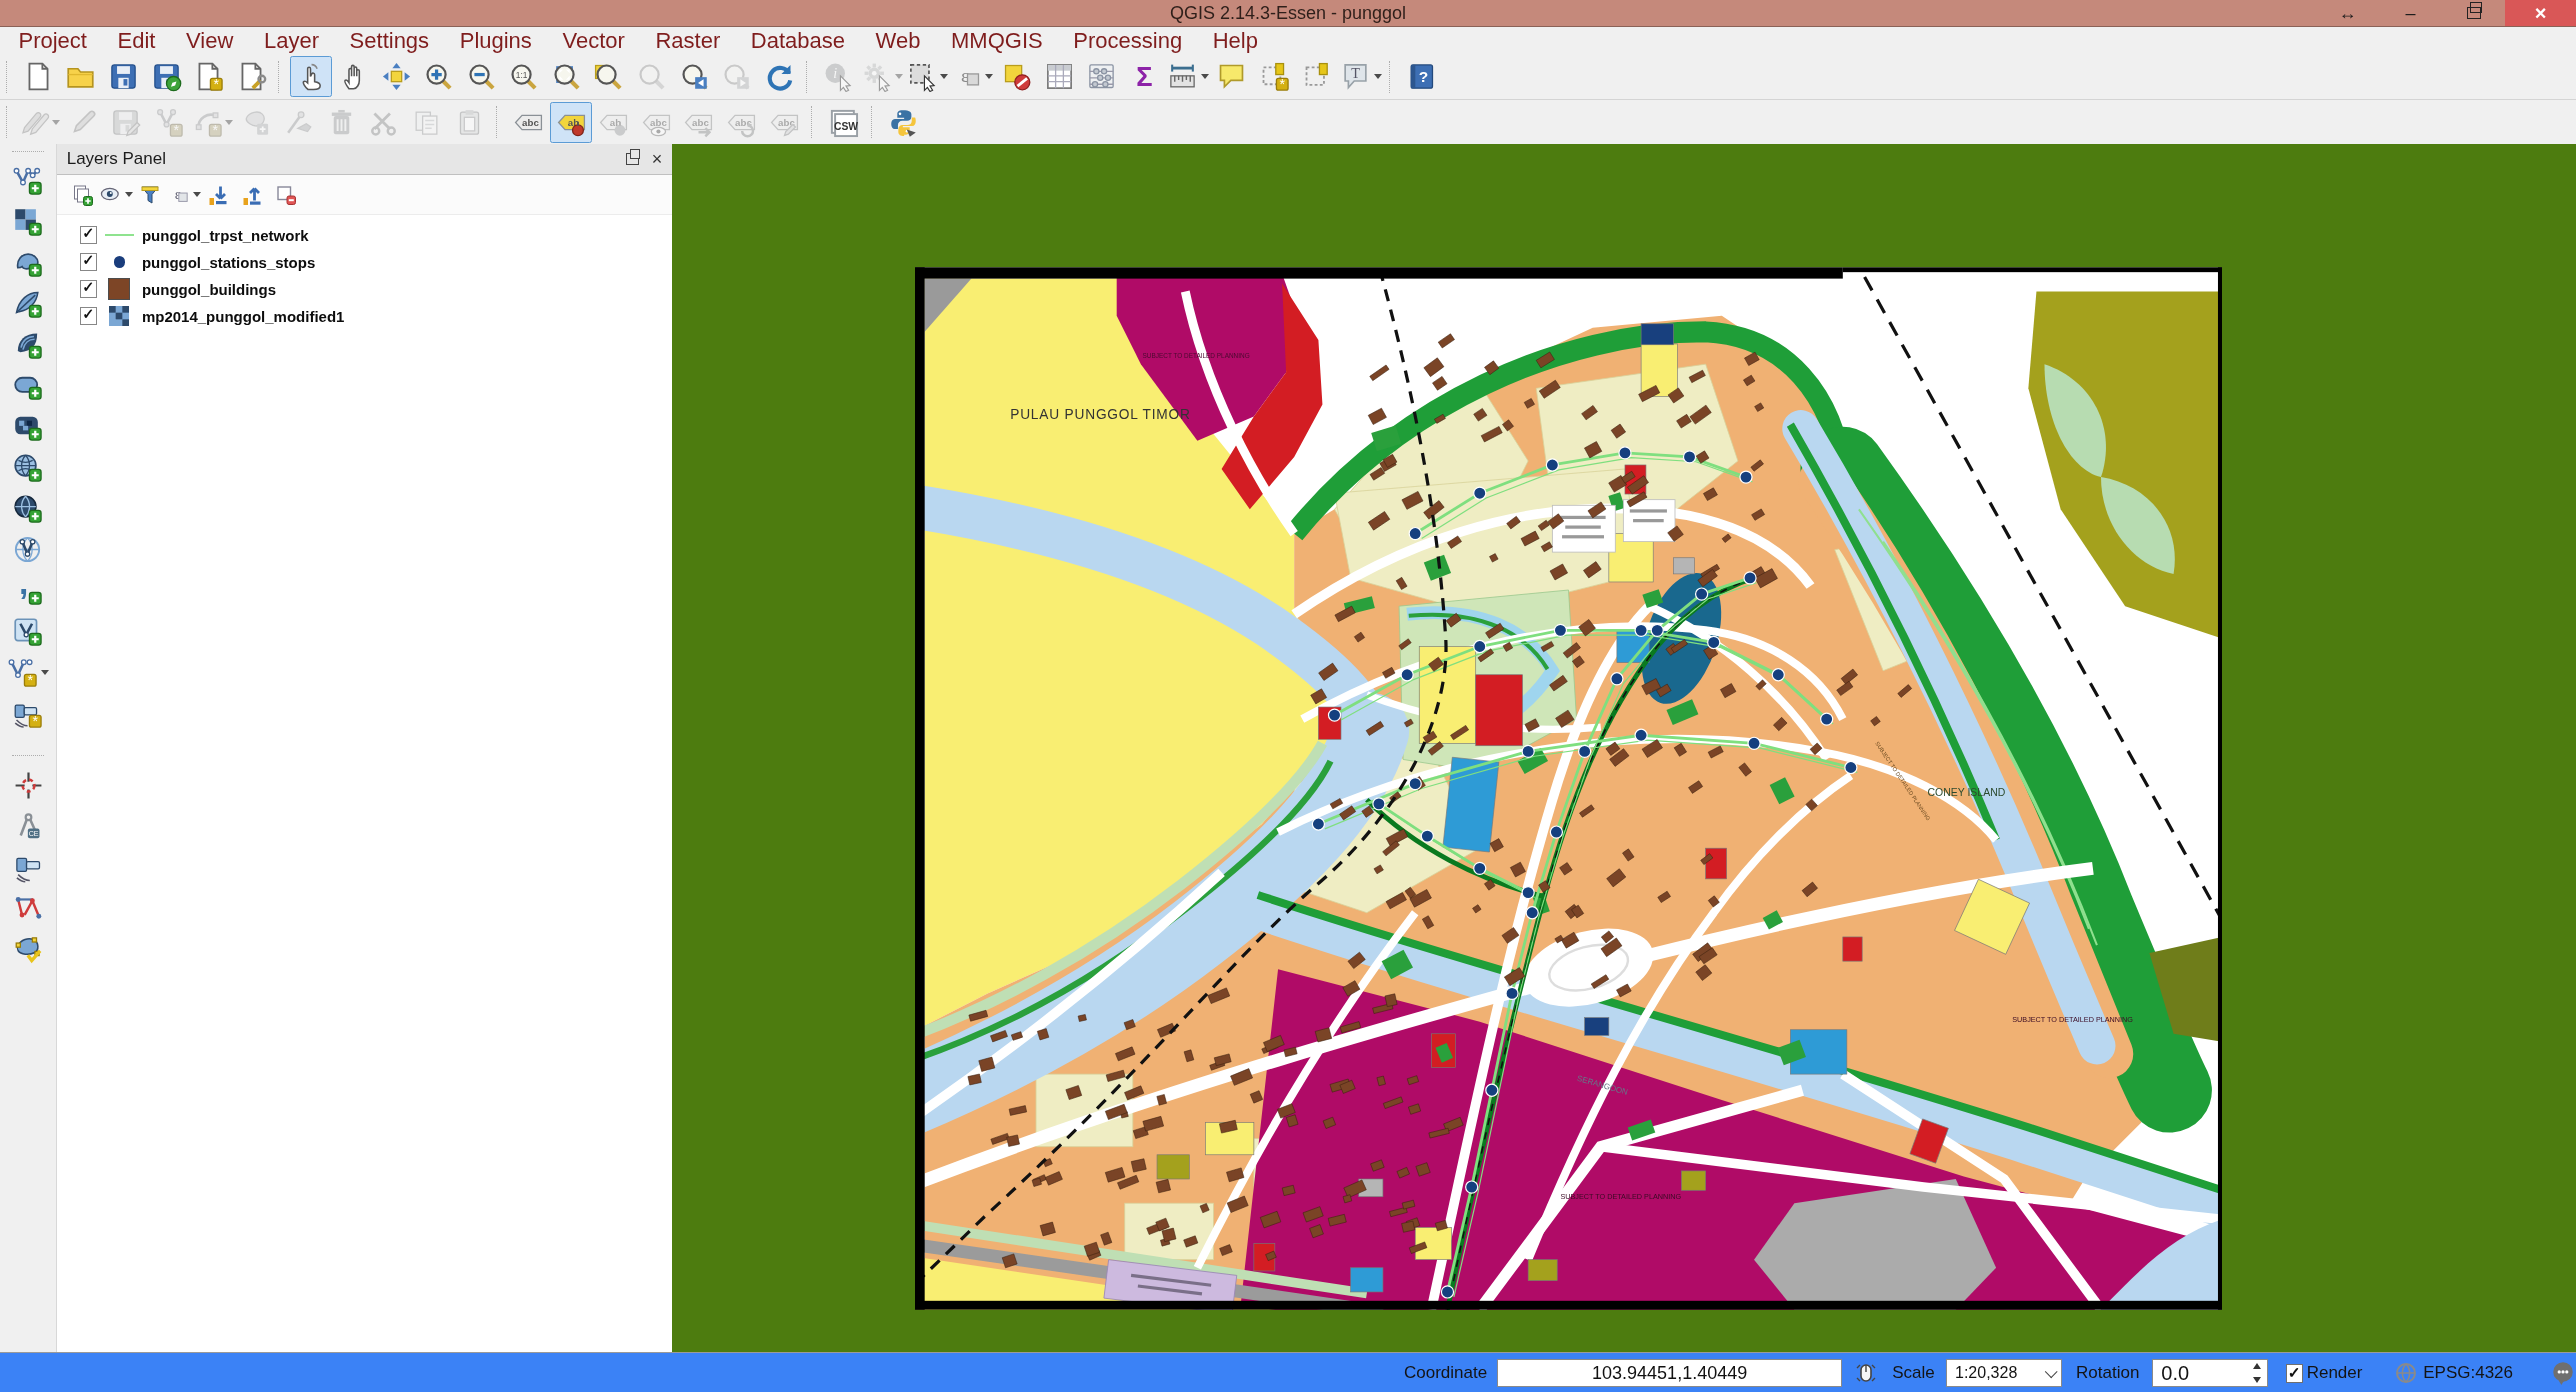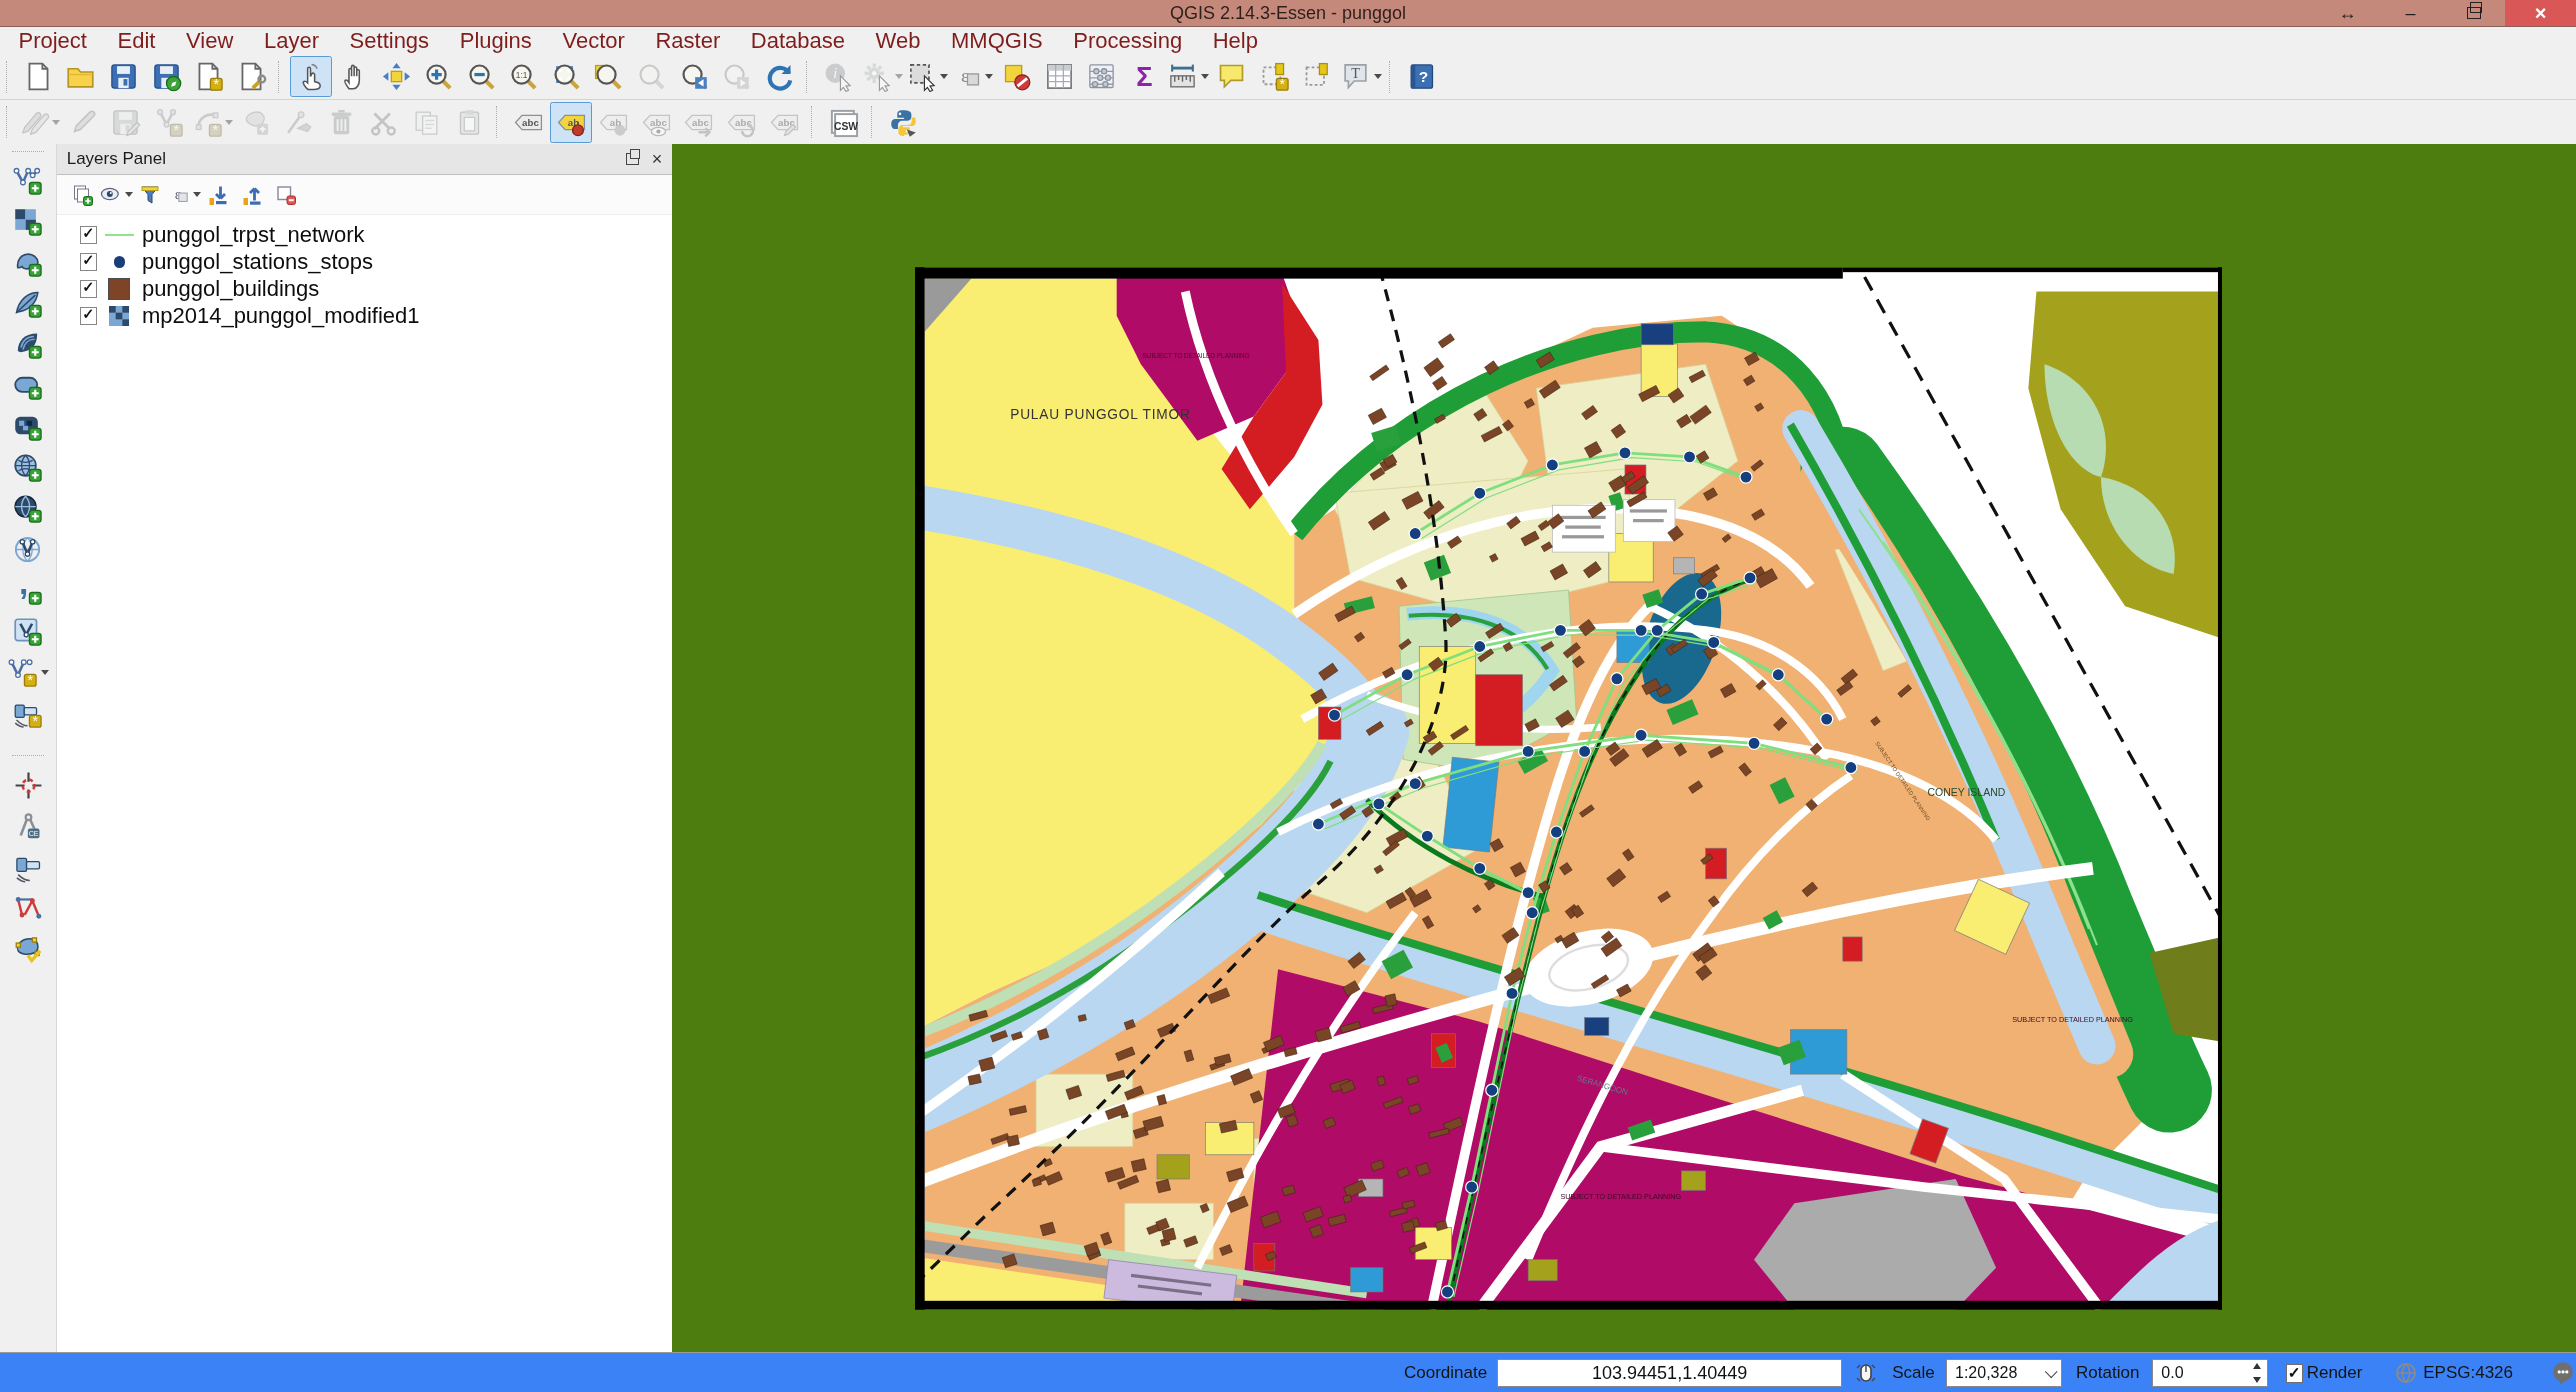--- a/index.html
+++ b/index.html
@@ -51,37 +51,37 @@
                border-bottom:0.8px solid #ececec}
   .ptbtn{width:34px;height:34px;display:flex;align-items:center;justify-content:center}
   .layers{padding-top:6.5px}
   .layer-row{display:flex;align-items:center;height:27px;padding-left:22.6px;background:#fff}
   .cb{width:15.3px;height:15.3px;border:0.8px solid #878787;background:#fff;font-size:14.5px;
       line-height:13.7px;text-align:center;color:#111;font-weight:bold;flex:none}
   .sym{flex:none;display:flex;align-items:center;justify-content:center;width:45px}
   .sym-line{width:29px;height:2.4px}
   .sym-dot{width:11.3px;height:11.3px;border-radius:50%}
   .sym-square{width:20px;height:20px;border:0.8px solid #4d4d4d}
-  .layer-label{font-size:22px;font-weight:normal;color:#0d0d0d;white-space:nowrap}
+  .layer-label{font-size:15px;font-weight:bold;color:#0d0d0d;white-space:nowrap}
   
   .canvas{position:absolute;left:672px;top:144px;right:0;bottom:40px;background:#4d7c0f}
   #map{position:absolute;left:243px;top:123px}
   
   .statusbar{position:absolute;left:0;bottom:0;width:100%;height:40px;background:#3b82f6;
              border-top:0.8px solid #9a9a9a;display:flex;align-items:center;font-size:17px;color:#141414}
   .sb-label{margin-left:14.5px;white-space:nowrap}
   .sb-input{height:26px;background:#fff;border:0.8px solid #8a8a8a;display:flex;align-items:center;
             justify-content:center;font-size:18px;color:#111}
   #coordInput{width:394px;margin-left:9.7px}
   .sb-combo{width:121px;height:26px;margin-left:11.3px;background:#fff;border:0.8px solid #8a8a8a;
             display:flex;align-items:center;font-size:16px;padding-left:8px;position:relative}
   .sb-combo .chev{margin-left:auto;margin-right:6.5px;width:8px;height:8px;border-right:1.6px solid #444;
                   border-bottom:1.6px solid #444;transform:rotate(45deg) translateY(-2.4px)}
   .sb-spin{width:121px;height:26px;margin-left:13px;background:#fff;border:0.8px solid #8a8a8a;
-           display:flex;align-items:center;font-size:16px;padding-left:8px;position:relative}
+           display:flex;align-items:center;font-size:20px;padding-left:8px;position:relative}
   .spin-arrows{position:absolute;right:1.6px;top:0.8px;bottom:0.8px;width:16px;display:flex;
                flex-direction:column;justify-content:space-between;padding:2.4px 0}
   .spin-up{width:0;height:0;border-left:4.8px solid transparent;border-right:4.8px solid transparent;
            border-bottom:6.5px solid #333;margin:0 auto}
   .spin-dn{width:0;height:0;border-left:4.8px solid transparent;border-right:4.8px solid transparent;
            border-top:6.5px solid #333;margin:0 auto}
   .sb-cb{width:17px;height:17px;border:0.8px solid #6f6f6f;background:#fff;margin-left:18px;
          font-size:15.3px;line-height:15.3px;text-align:center;font-weight:bold;color:#111}
   .sb-icon{margin-left:11.3px;display:flex;align-items:center}
 </style>

